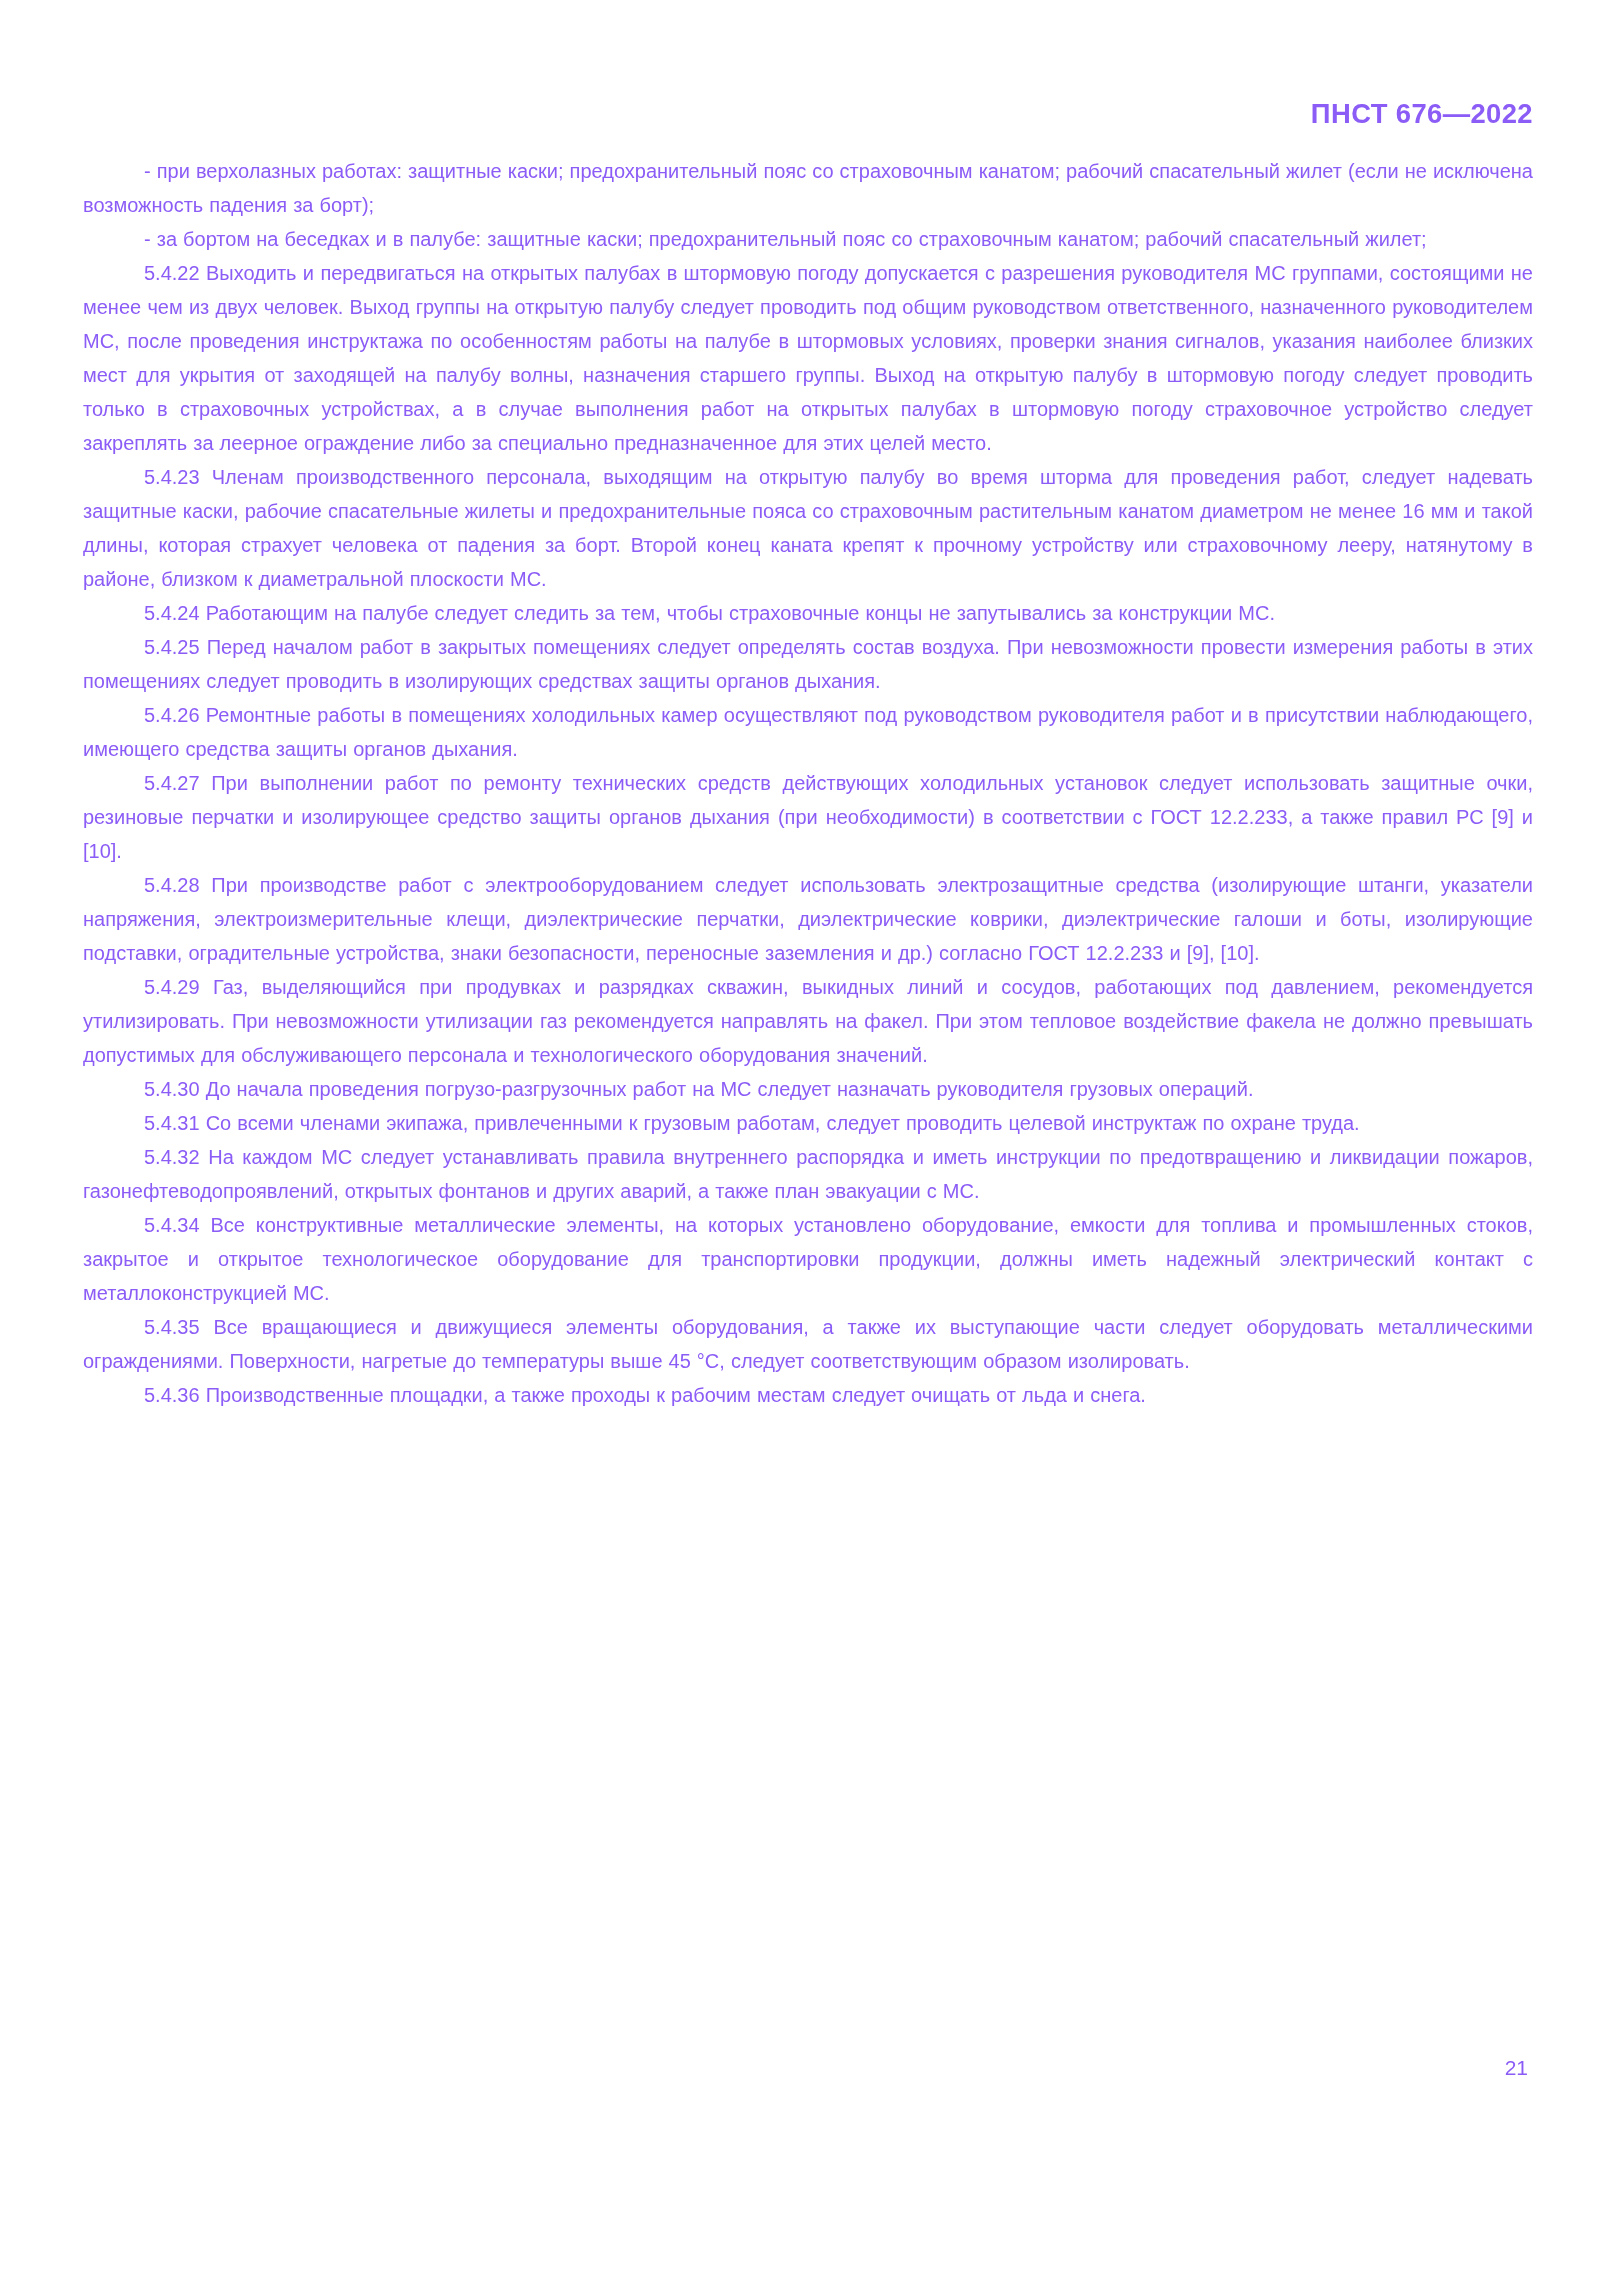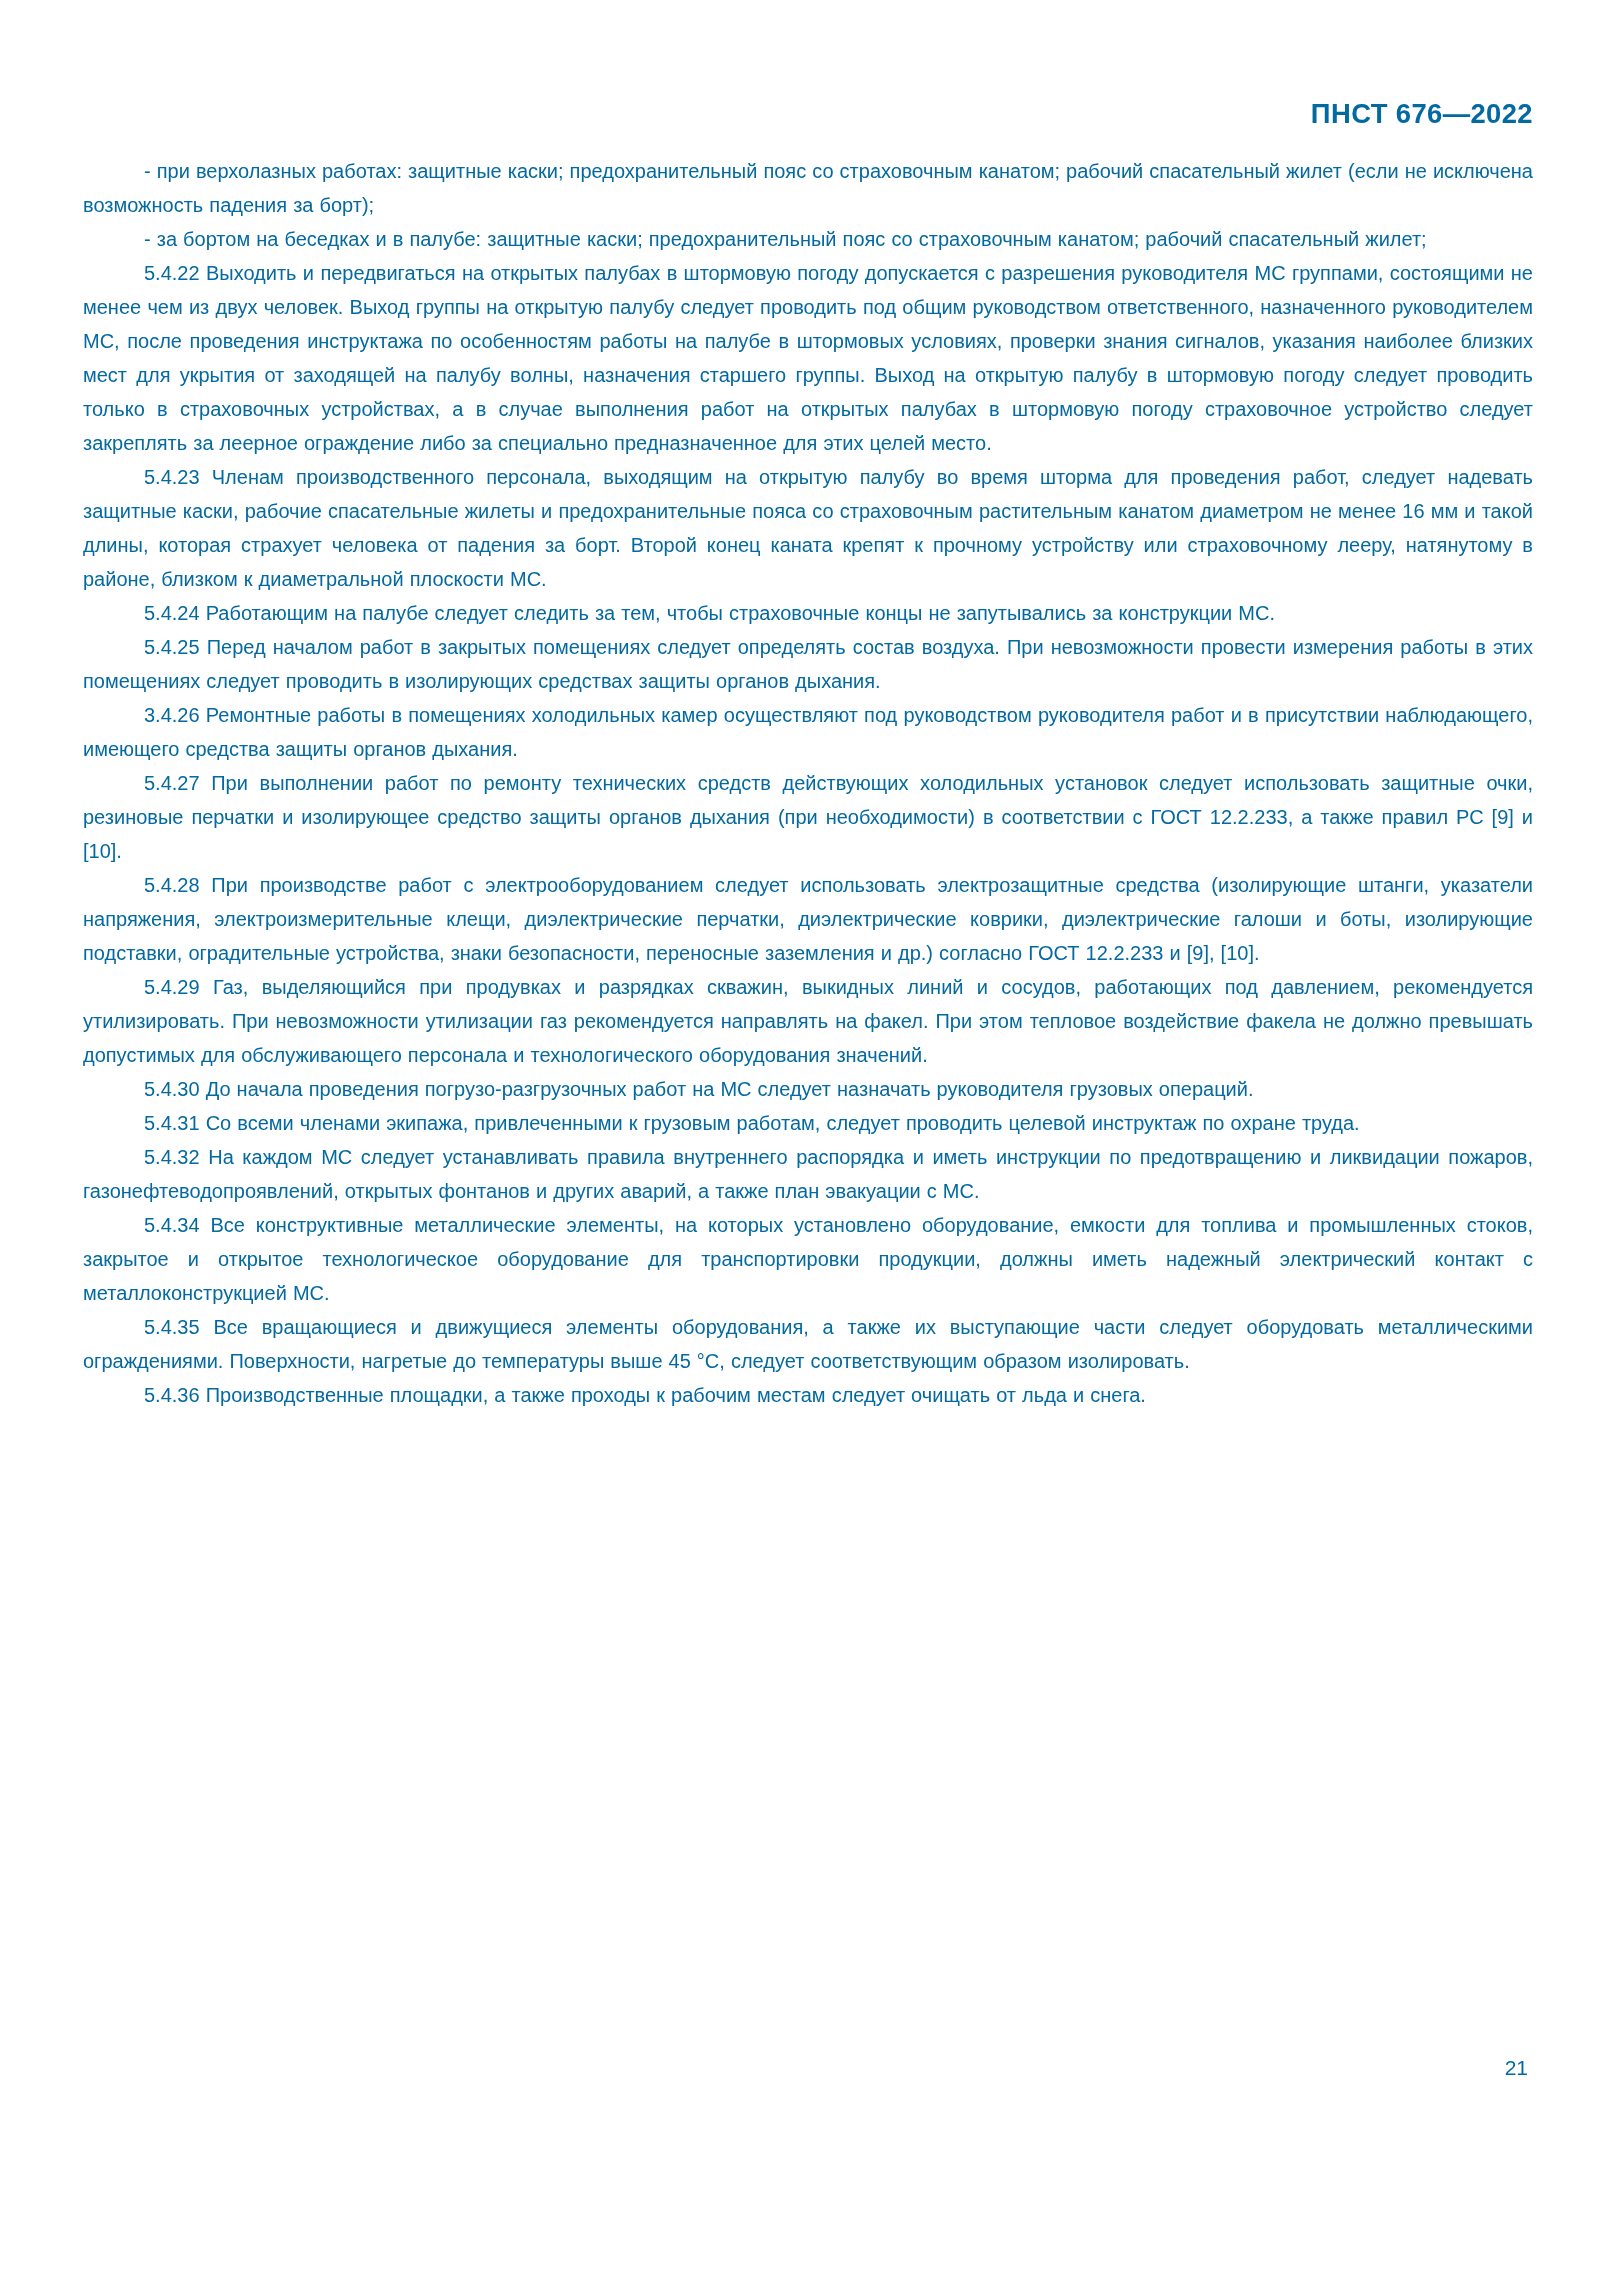--- a/index.html
+++ b/index.html
@@ -6,21 +6,21 @@
     margin: 0;
     padding: 0;
     background: #ffffff;
   }
   .page {
     position: relative;
     width: 1621px;
     height: 2293px;
     background: #ffffff;
     font-family: "Liberation Sans", sans-serif;
-    color: #0369a1;
+    color: #8b5cf6;
     overflow: hidden;
     box-sizing: border-box;
   }
   .doc-header {
     position: absolute;
     top: 98px;
     left: 83px;
     right: 88px;
     text-align: right;
     font-weight: bold;
@@ -58,21 +58,21 @@
 
   <div class="doc-header">ПНСТ 676—2022</div>
 
   <div class="body-text">
     <p>- при верхолазных работах: защитные каски; предохранительный пояс со страховочным канатом; рабочий спасательный жилет (если не исключена возможность падения за борт);</p>
     <p>- за бортом на беседках и в палубе: защитные каски; предохранительный пояс со страховочным канатом; рабочий спасательный жилет;</p>
     <p>5.4.22 Выходить и передвигаться на открытых палубах в штормовую погоду допускается с разрешения руководителя МС группами, состоящими не менее чем из двух человек. Выход группы на открытую палубу следует проводить под общим руководством ответственного, назначенного руководителем МС, после проведения инструктажа по особенностям работы на палубе в штормовых условиях, проверки знания сигналов, указания наиболее близких мест для укрытия от заходящей на палубу волны, назначения старшего группы. Выход на открытую палубу в штормовую погоду следует проводить только в страховочных устройствах, а в случае выполнения работ на открытых палубах в штормовую погоду страховочное устройство следует закреплять за леерное ограждение либо за специально предназначенное для этих целей место.</p>
     <p>5.4.23 Членам производственного персонала, выходящим на открытую палубу во время шторма для проведения работ, следует надевать защитные каски, рабочие спасательные жилеты и предохранительные пояса со страховочным растительным канатом диаметром не менее 16 мм и такой длины, которая страхует человека от падения за борт. Второй конец каната крепят к прочному устройству или страховочному лееру, натянутому в районе, близком к диаметральной плоскости МС.</p>
     <p>5.4.24 Работающим на палубе следует следить за тем, чтобы страховочные концы не запутывались за конструкции МС.</p>
     <p>5.4.25 Перед началом работ в закрытых помещениях следует определять состав воздуха. При невозможности провести измерения работы в этих помещениях следует проводить в изолирующих средствах защиты органов дыхания.</p>
-    <p>3.4.26 Ремонтные работы в помещениях холодильных камер осуществляют под руководством руководителя работ и в присутствии наблюдающего, имеющего средства защиты органов дыхания.</p>
+    <p>5.4.26 Ремонтные работы в помещениях холодильных камер осуществляют под руководством руководителя работ и в присутствии наблюдающего, имеющего средства защиты органов дыхания.</p>
     <p>5.4.27 При выполнении работ по ремонту технических средств действующих холодильных установок следует использовать защитные очки, резиновые перчатки и изолирующее средство защиты органов дыхания (при необходимости) в соответствии с ГОСТ 12.2.233, а также правил РС [9] и [10].</p>
     <p>5.4.28 При производстве работ с электрооборудованием следует использовать электрозащитные средства (изолирующие штанги, указатели напряжения, электроизмерительные клещи, диэлектрические перчатки, диэлектрические коврики, диэлектрические галоши и боты, изолирующие подставки, оградительные устройства, знаки безопасности, переносные заземления и др.) согласно ГОСТ 12.2.233 и [9], [10].</p>
     <p>5.4.29 Газ, выделяющийся при продувках и разрядках скважин, выкидных линий и сосудов, работающих под давлением, рекомендуется утилизировать. При невозможности утилизации газ рекомендуется направлять на факел. При этом тепловое воздействие факела не должно превышать допустимых для обслуживающего персонала и технологического оборудования значений.</p>
     <p>5.4.30 До начала проведения погрузо-разгрузочных работ на МС следует назначать руководителя грузовых операций.</p>
     <p>5.4.31 Со всеми членами экипажа, привлеченными к грузовым работам, следует проводить целевой инструктаж по охране труда.</p>
     <p>5.4.32 На каждом МС следует устанавливать правила внутреннего распорядка и иметь инструкции по предотвращению и ликвидации пожаров, газонефтеводопроявлений, открытых фонтанов и других аварий, а также план эвакуации с МС.</p>
     <p>5.4.34 Все конструктивные металлические элементы, на которых установлено оборудование, емкости для топлива и промышленных стоков, закрытое и открытое технологическое оборудование для транспортировки продукции, должны иметь надежный электрический контакт с металлоконструкцией МС.</p>
     <p>5.4.35 Все вращающиеся и движущиеся элементы оборудования, а также их выступающие части следует оборудовать металлическими ограждениями. Поверхности, нагретые до температуры выше 45 °С, следует соответствующим образом изолировать.</p>
     <p>5.4.36 Производственные площадки, а также проходы к рабочим местам следует очищать от льда и снега.</p>
   </div>

